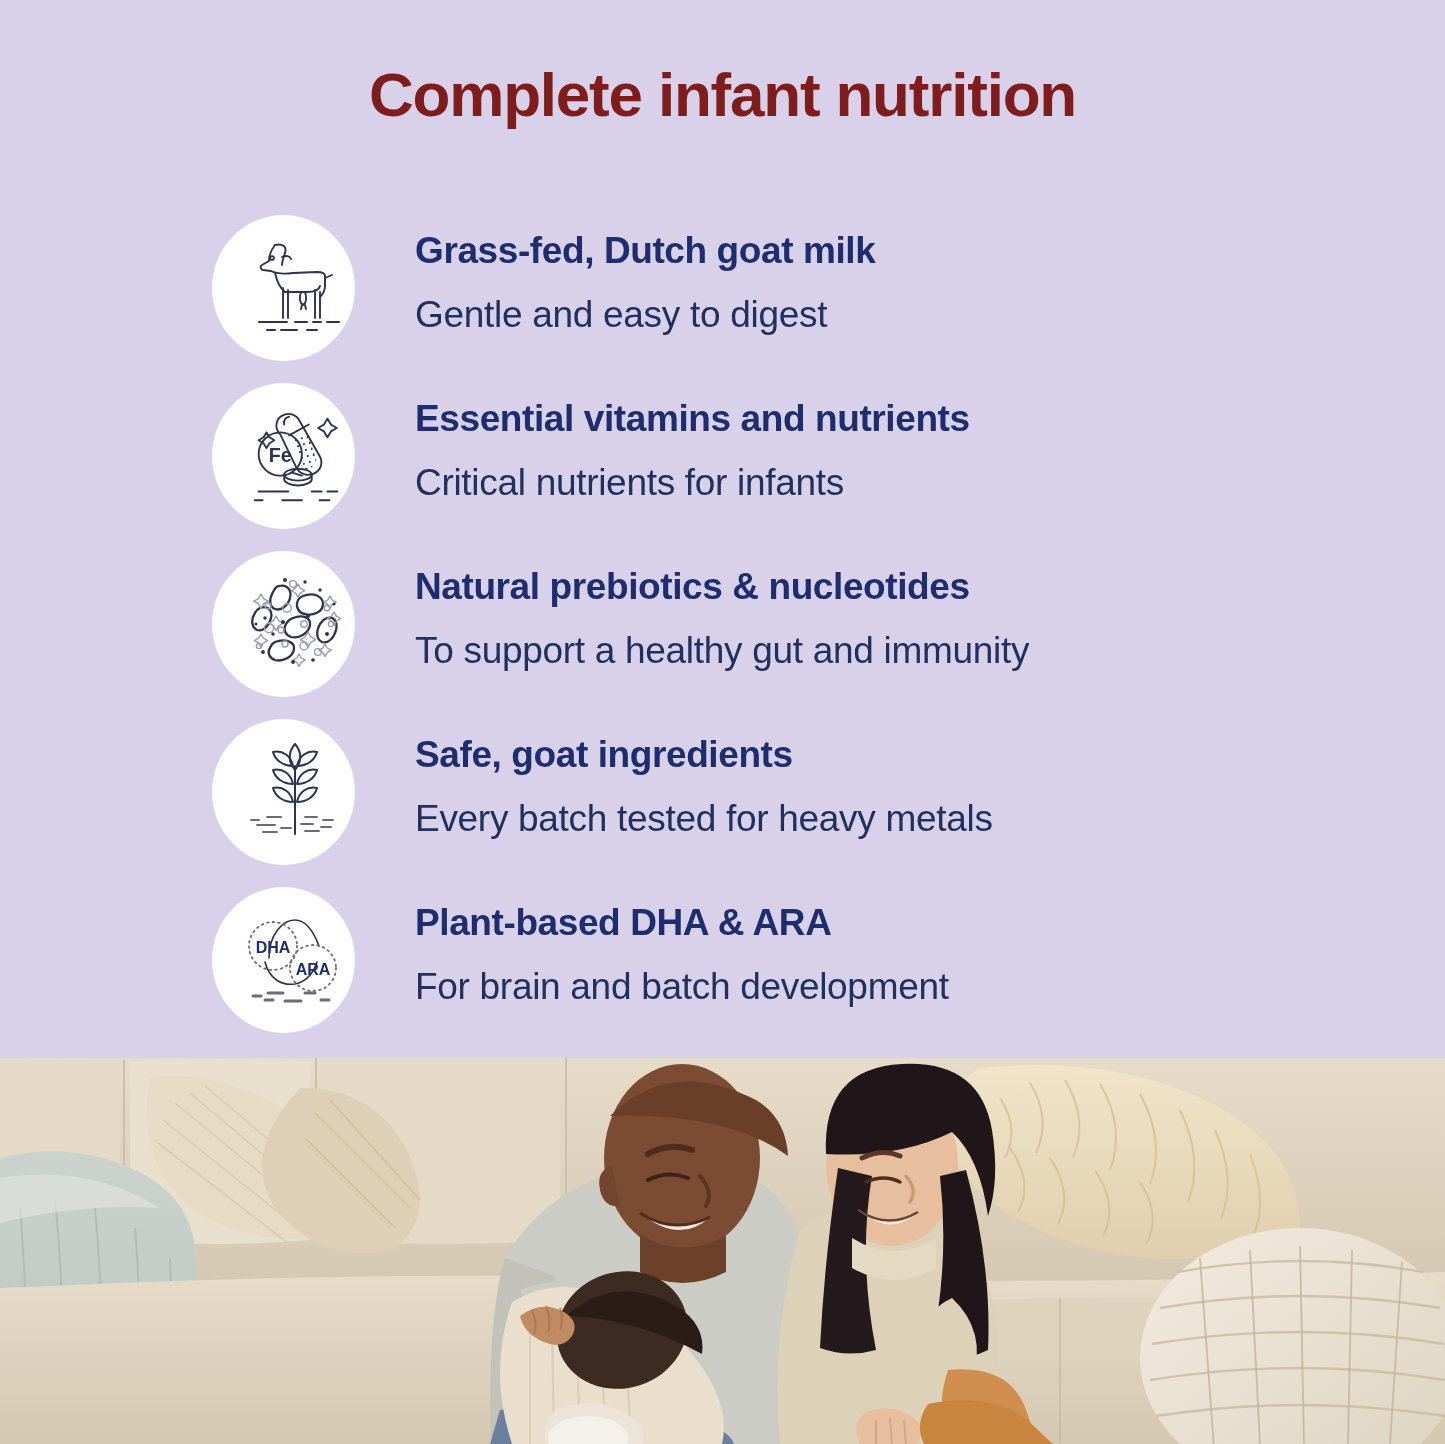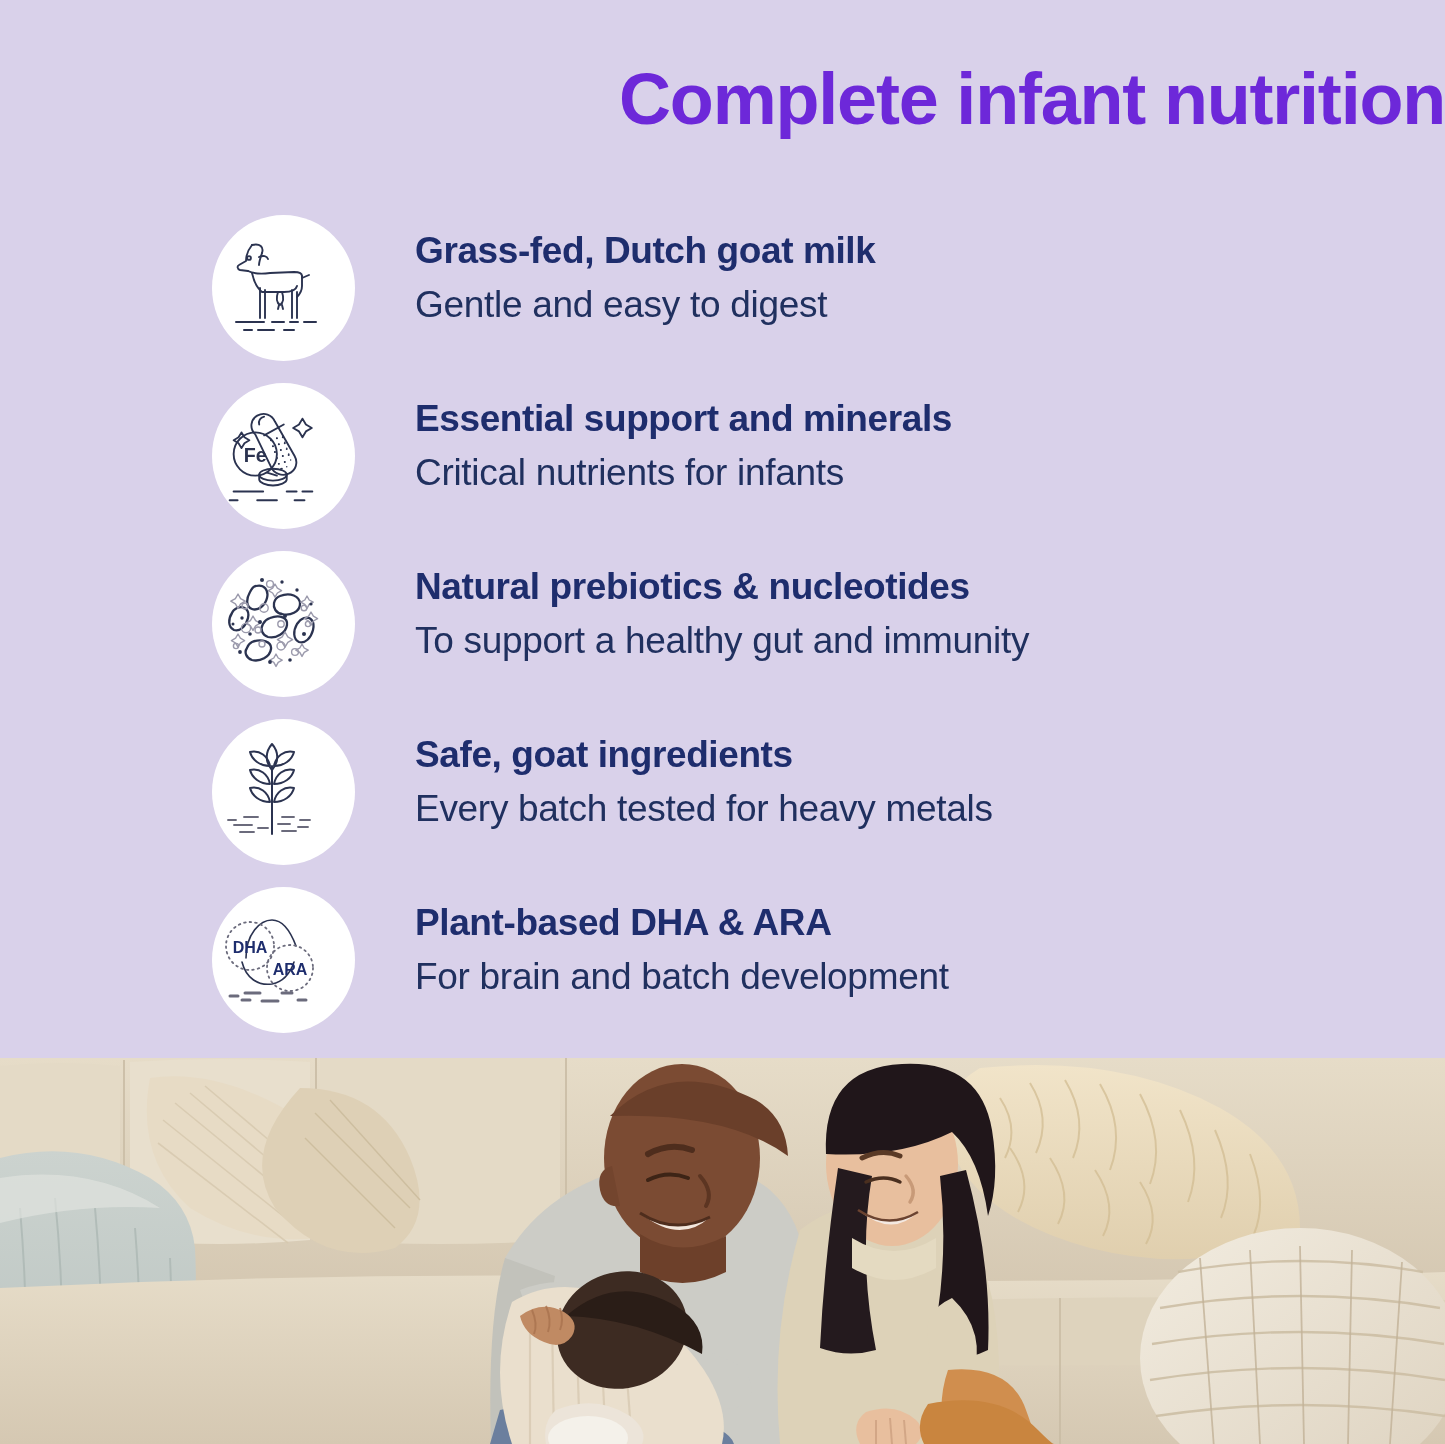--- a/index.html
+++ b/index.html
@@ -19,25 +19,25 @@
     height: 1444px;
     background: #d9d1ea;
   }
 
   
   .headline {
     position: absolute;
     top: 62px;
     left: 0;
     width: 1445px;
-    text-align: right;
-    font-size: 72px;
+    text-align: center;
+    font-size: 62px;
     font-weight: 700;
     letter-spacing: -1.2px;
-    color: #6d28d9;
+    color: #7f1d1d;
     line-height: 1.05;
     white-space: nowrap;
   }
 
   
   .features {
     position: absolute;
     top: 213px;
     left: 0;
     width: 1428px;
@@ -51,40 +51,40 @@
   .icon-badge {
     position: absolute;
     left: 212px;
     top: 2px;
     width: 143px;
     height: 146px;
     background: #ffffff;
     border-radius: 50%;
     display: flex;
     align-items: center;
-    justify-content: flex-start;
+    justify-content: flex-end;
   }
   .icon-badge svg {
     display: block;
   }
   .feature-text {
     position: absolute;
     left: 415px;
     top: 16px;
   }
   .feature-title {
     font-size: 37px;
     font-weight: 700;
     color: #1e2d6d;
     letter-spacing: -0.4px;
     line-height: 1.18;
     white-space: nowrap;
   }
   .feature-sub {
-    margin-top: 10px;
+    margin-top: 20px;
     font-size: 37px;
     font-weight: 400;
     color: #20305f;
     letter-spacing: -0.3px;
     line-height: 1.2;
     white-space: nowrap;
   }
 
   
   .photo {
@@ -214,21 +214,21 @@
             <path d="M22 96 L52 96"></path>
             <path d="M76 96 L86 96"></path>
             <path d="M92 96 L102 96"></path>
             <path d="M18 105 L26 105"></path>
             <path d="M46 105 L66 105"></path>
             <path d="M84 105 L94 105"></path>
           </g>
         </svg>
       </div>
       <div class="feature-text">
-        <div class="feature-title">Essential support and minerals</div>
+        <div class="feature-title">Essential vitamins and nutrients</div>
         <div class="feature-sub">Critical nutrients for infants</div>
       </div>
     </div>
 
     <div class="feature-row">
       <div class="icon-badge">
         <svg width="120" height="120" viewBox="0 0 120 120" fill="none" stroke="#2b3350" stroke-width="2.3" stroke-linecap="round" stroke-linejoin="round">
 
           <g>
             <path d="M44 22 C52 20 57 26 55 34 C53 42 46 47 40 45 C34 43 34 35 38 28 C40 24 42 22 44 22 Z"></path>

